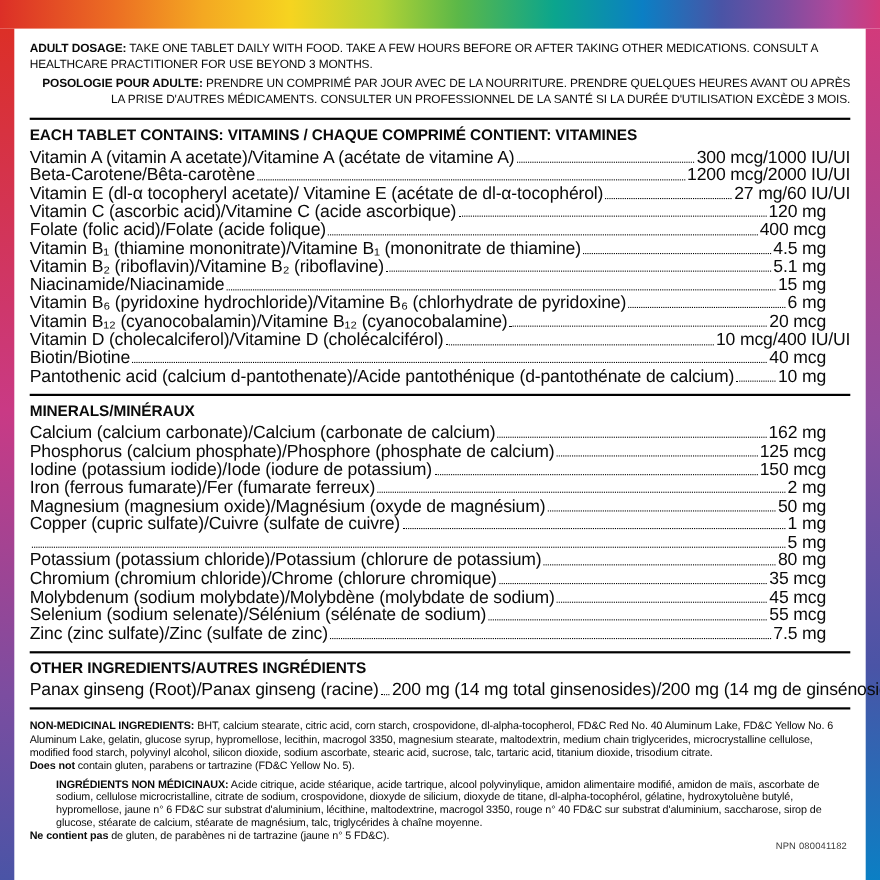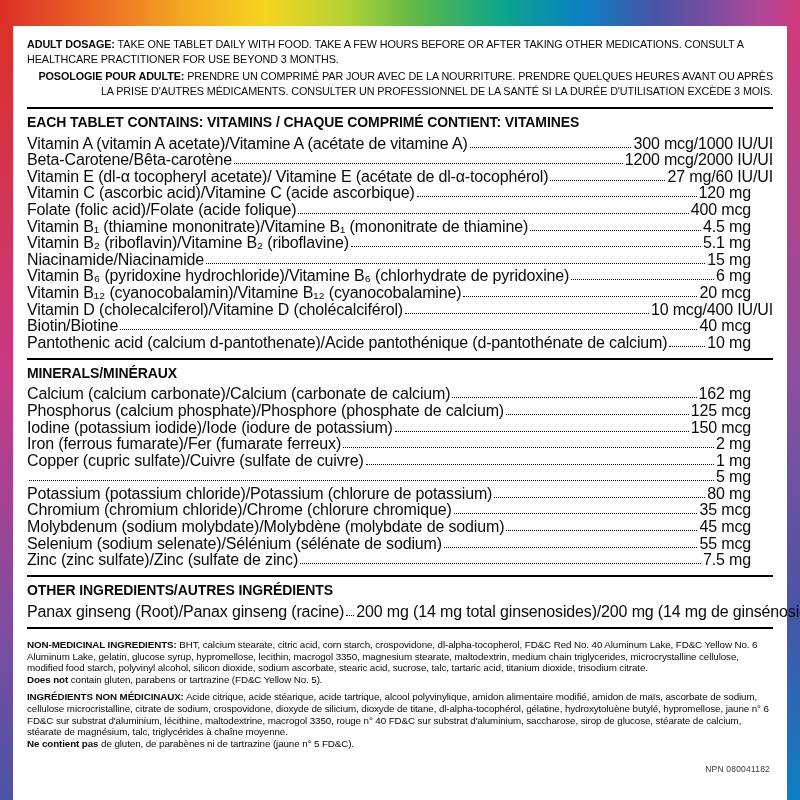--- a/index.html
+++ b/index.html
@@ -36,21 +36,21 @@
   hr.rule { border: 0; border-top: 2px solid #000; margin: 8px 0 5px 0; }
   .sec-h { font-size: 14px; font-weight: 700; letter-spacing: -0.1px; margin: 1px 0 4px 0; }
   .rows { width: 100%; }
   .row { display: flex; align-items: flex-end; height: 16.6px; font-size: 16px; letter-spacing: -0.15px; }
   .row .nm, .row .amt { white-space: nowrap; line-height: 14px; }
   .row .dots { flex: 1 1 auto; min-width: 8px; margin: 0 2px 3px 2px; border-bottom: 1.6px dotted #000; }
   .row.pad { padding-right: 22px; }
   .fine { font-size: 9.8px; line-height: 11.8px; letter-spacing: -0.1px; }
   .fine b { font-weight: 700; }
   .fine.first { margin-top: 10px; }
-  .fine.fr { margin-top: 5px; }
+  .fine.fr { margin-top: 5px; margin-left: 24px; }
   .npn { position: absolute; right: 30px; bottom: 26px; font-size: 8.5px; color: #3a3a3a; letter-spacing: 0.2px; }
 </style>
 </head>
 <body>
 
 <div>
   <div class="border-top"></div>
   <div class="border-left"></div>
   <div class="border-right"></div>
 
@@ -166,20 +166,25 @@
           <span class="dots"></span>
           <span class="amt">150 mcg</span>
         </div>
 
         <div class="row pad">
           <span class="nm">Iron (ferrous fumarate)/Fer (fumarate ferreux)</span>
           <span class="dots"></span>
           <span class="amt">2 mg</span>
         </div>
 
+        <div class="row pad">
+          <span class="nm">Magnesium (magnesium oxide)/Magnésium (oxyde de magnésium)</span>
+          <span class="dots"></span>
+          <span class="amt">50 mg</span>
+        </div>
 
         <div class="row pad">
           <span class="nm">Copper (cupric sulfate)/Cuivre (sulfate de cuivre)</span>
           <span class="dots"></span>
           <span class="amt">1 mg</span>
         </div>
 
         <div class="row pad">
           <span class="dots"></span>
           <span class="amt">5 mg</span>

